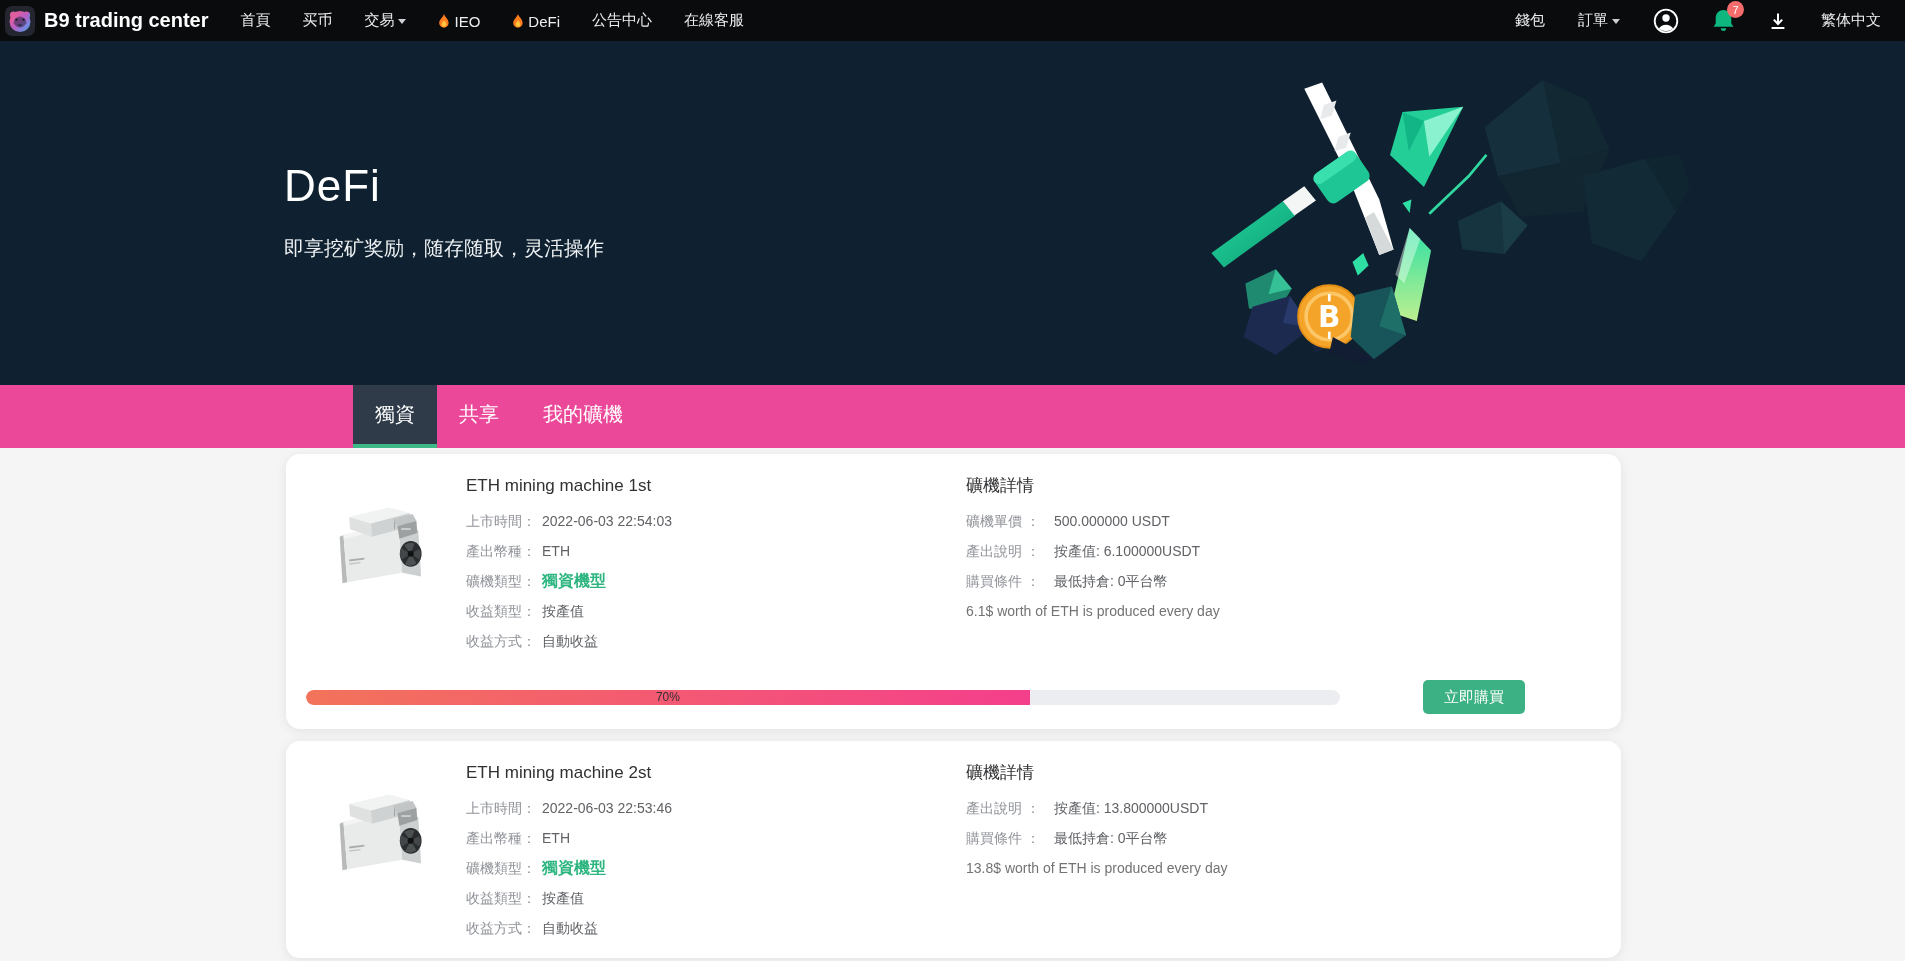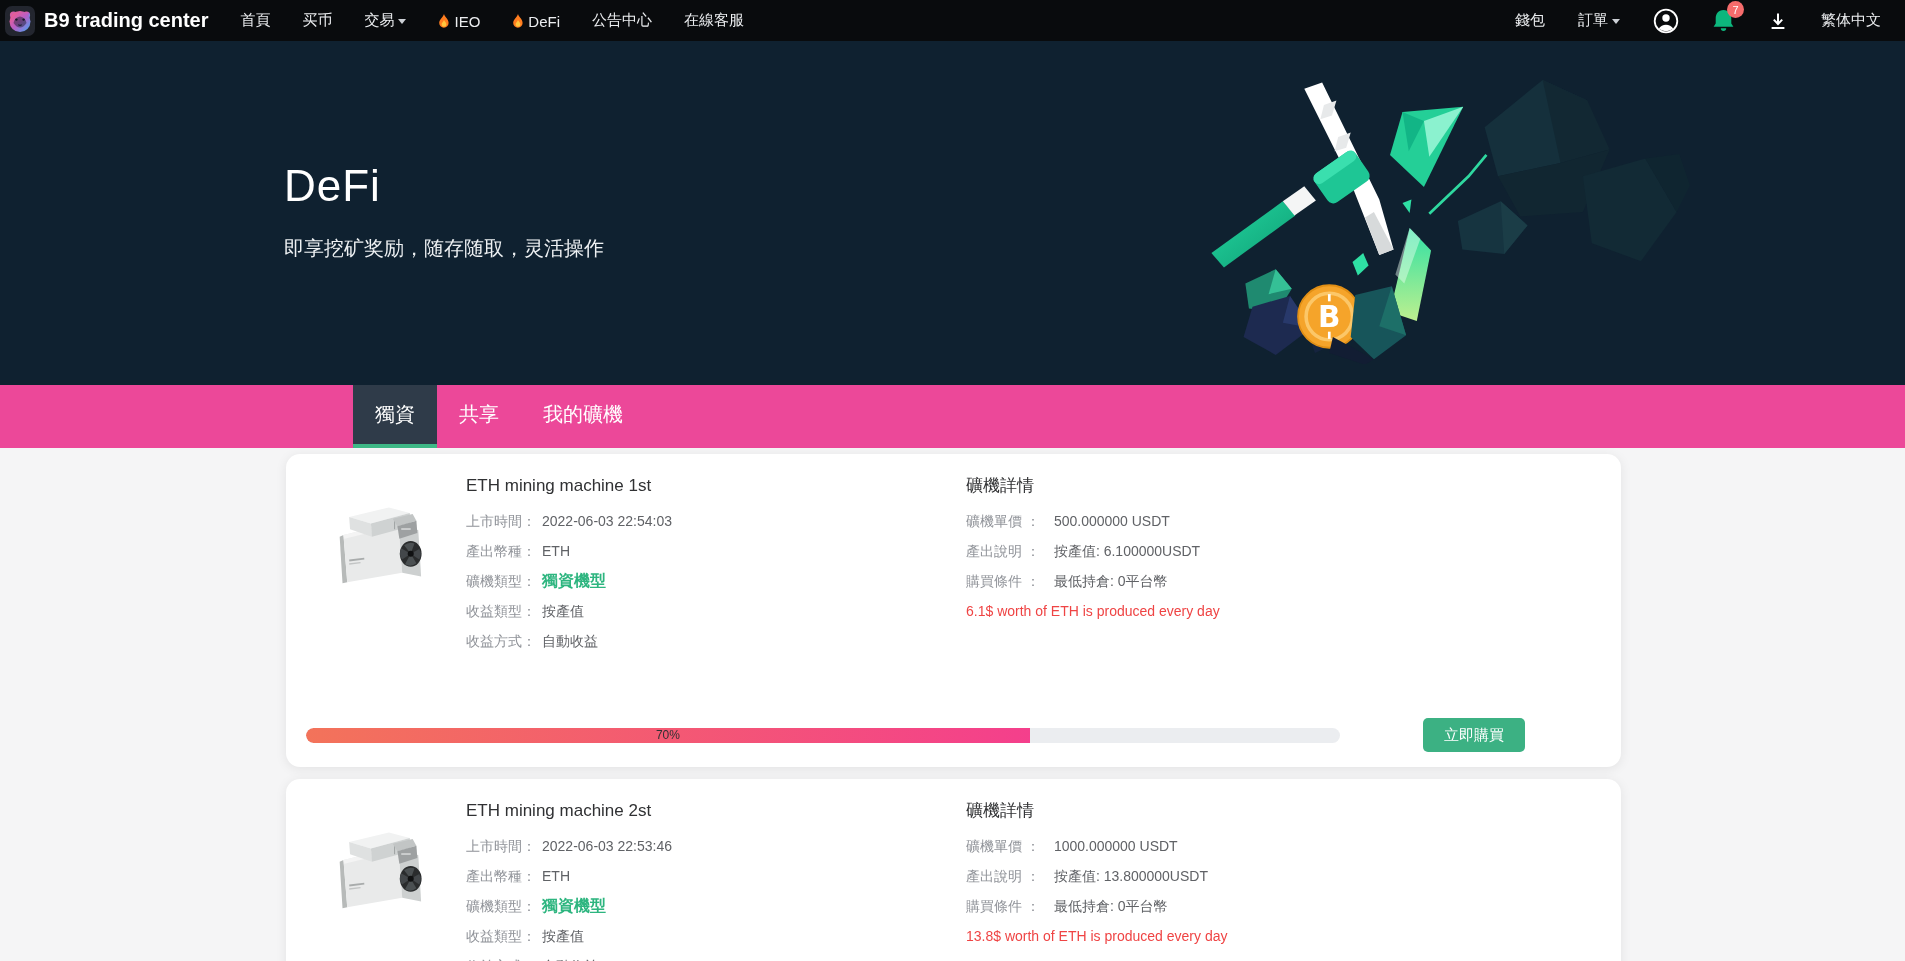--- a/index.html
+++ b/index.html
@@ -48,22 +48,22 @@
   .card-body { display:flex; padding:0 20px; }
   .img-wrap { width:160px; flex:0 0 auto; padding-top:23px; padding-left:20px; }
   .col-left { width:500px; flex:0 0 auto; }
   .col-right { flex:1; }
   .card-title { margin:1px 0 9px; font-size:17px; font-weight:400; color:#303133; line-height:22px; }
   .row { line-height:30px; font-size:14px; white-space:nowrap; }
   .lbl { color:#909399; }
   .val { color:#606266; margin-left:6px; }
   .col-right .val { margin-left:14px; }
   .val.green { color:#2db57f; font-weight:bold; font-size:16px; }
-  .note { line-height:30px; font-size:14px; color:#ef4444; }
-  .card-footer { display:flex; align-items:center; margin-top:62px; padding:0 96px 0 20px; }
+  .note { line-height:30px; font-size:14px; color:#737373; }
+  .card-footer { display:flex; align-items:center; margin-top:24px; padding:0 96px 0 20px; }
   .progress-track { width:1034px; height:15px; background:#ebedf0; border-radius:8px; overflow:hidden; }
   .progress-fill {
     height:100%; position:relative; border-radius:8px 0 0 8px;
     background:linear-gradient(90deg,#f3735a,#f43f8c);
   }
   .progress-label {
     position:absolute; left:50%; top:50%; transform:translate(-50%,-50%);
     font-size:12px; color:#303133;
   }
   .buy-btn {
@@ -348,23 +348,20 @@
           <span class="lbl">收益類型：</span><span class="val">按產值</span>
         </div>
         <div class="row">
           <span class="lbl">收益方式：</span><span class="val">自動收益</span>
         </div>
       </div>
 
       <div class="col-right">
         <h3 class="card-title">礦機詳情</h3>
         <div class="row">
-          <span class="lbl">礦機單價 ：</span><span class="val">1000.000000 USDT</span>
-        </div>
-        <div class="row">
           <span class="lbl">產出說明 ：</span><span class="val">按產值: 13.800000USDT</span>
         </div>
         <div class="row">
           <span class="lbl">購買條件 ：</span><span class="val">最低持倉: 0平台幣</span>
         </div>
         <div class="note">13.8$ worth of ETH is produced every day</div>
       </div>
     </div>
   </section>
 

